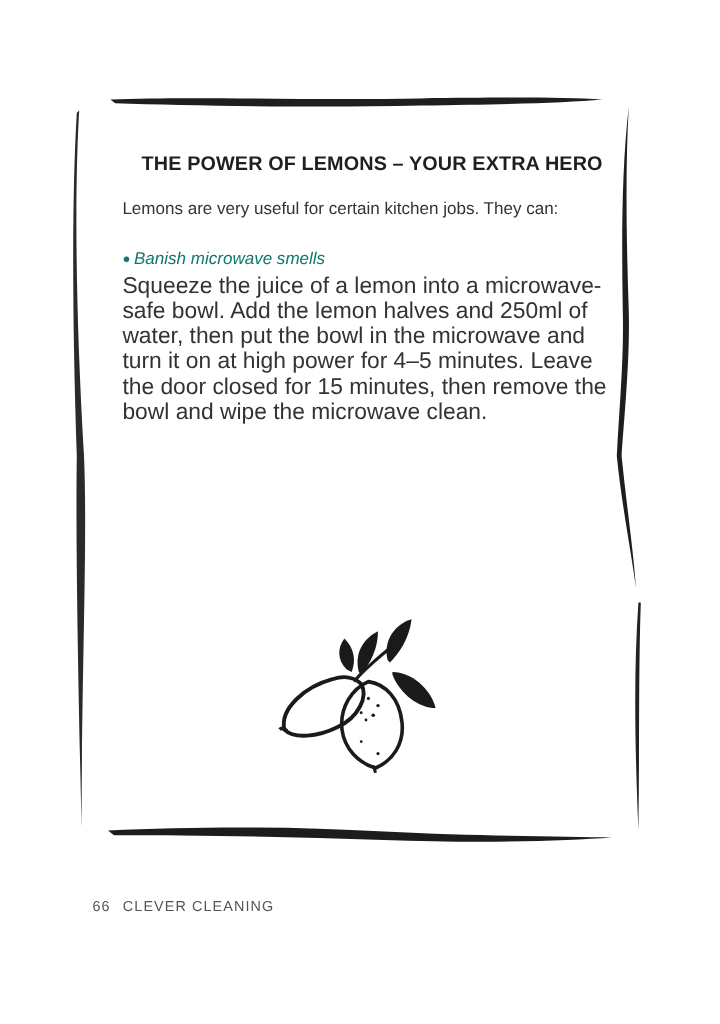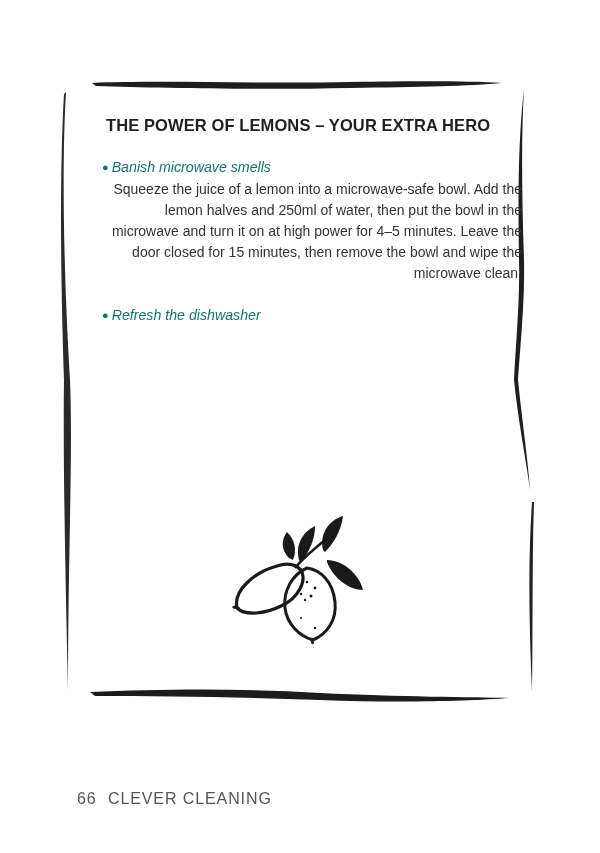--- a/index.html
+++ b/index.html
@@ -28,21 +28,21 @@
     left: 102px;
     top: 110px;
     width: 420px;
   }
   .title {
     font-weight: bold;
     font-size: 16.5px;
     letter-spacing: 0.1px;
     color: #1f1f1f;
     line-height: 22px;
-    margin: 4px;
+    margin: 16px;
   }
   .intro {
     font-size: 14.2px;
     line-height: 21px;
     margin: 0;
     color: #333;
   }
   .section {
     margin-top: 21px;
   }
@@ -54,38 +54,37 @@
     margin: 0;
   }
   .section-heading .bullet {
     font-style: normal;
     font-size: 11px;
     margin-right: 3px;
     position: relative;
     top: -1px;
   }
   .section-body {
-    font-size: 14px;
+    font-size: 19px;
     line-height: 21px;
     color: #333;
     margin: 0;
-    text-align: right;
   }
   .illustration {
     position: absolute;
     left: 215px;
     top: 510px;
     width: 170px;
     height: 140px;
   }
   .footer {
     position: absolute;
     left: 77px;
-    top: 790px;
-    font-size: 16px;
+    top: 748px;
+    font-size: 12px;
     letter-spacing: 0.9px;
     color: #555;
   }
   .footer .page-num {
     margin-right: 6px;
   }
 </style>
 </head>
 <body>
 
@@ -97,28 +96,28 @@
 
   <path d="M524,89 C521,140 522,200 524,260 C525,300 520,350 518,380 C522,420 528,460 530,490 C526,460 518,420 514,380 C516,340 520,300 519,260 C518,200 518,140 524,89 Z" fill="#1e1e1e"></path>
 
   <path d="M534,502 C532,560 533,620 532,692 C529,620 528,560 532,502 Z" fill="#222"></path>
 
   <path d="M90,692 C160,689 240,688 320,693 C400,697 470,697 510,698 C470,701 400,703 320,700 C240,697 160,696 95,696 Z" fill="#1c1c1c"></path>
 </svg>
 
 <div class="content">
   <h1 class="title">THE POWER OF LEMONS – YOUR EXTRA HERO</h1>
+  <p class="intro">Lemons are very useful for certain kitchen jobs. They can:</p>
 
   <div class="section">
     <p class="section-heading"><span class="bullet">●</span><span>Banish microwave smells</span></p>
     <p class="section-body">Squeeze the juice of a lemon into a microwave-safe bowl. Add the lemon halves and 250ml of water, then put the bowl in the microwave and turn it on at high power for 4–5 minutes. Leave the door closed for 15 minutes, then remove the bowl and wipe the microwave clean.</p>
   </div>
 
   <div class="section">
-    <p class="section-heading"><span class="bullet">●</span><span>Refresh the dishwasher</span></p>
   </div>
 
   <div class="section">
   </div>
 </div>
 
 <svg class="illustration" viewBox="0 0 170 140" xmlns="http://www.w3.org/2000/svg">
 
   <path d="M22,98 C18,80 40,62 62,56 C74,52 82,56 86,60 C92,70 84,88 66,96 C50,104 30,106 22,98 Z" fill="none" stroke="#1a1a1a" stroke-width="3.2" stroke-linejoin="round"></path>
   <path d="M18,98 C20,96 22,97 24,99" fill="none" stroke="#1a1a1a" stroke-width="3"></path>

